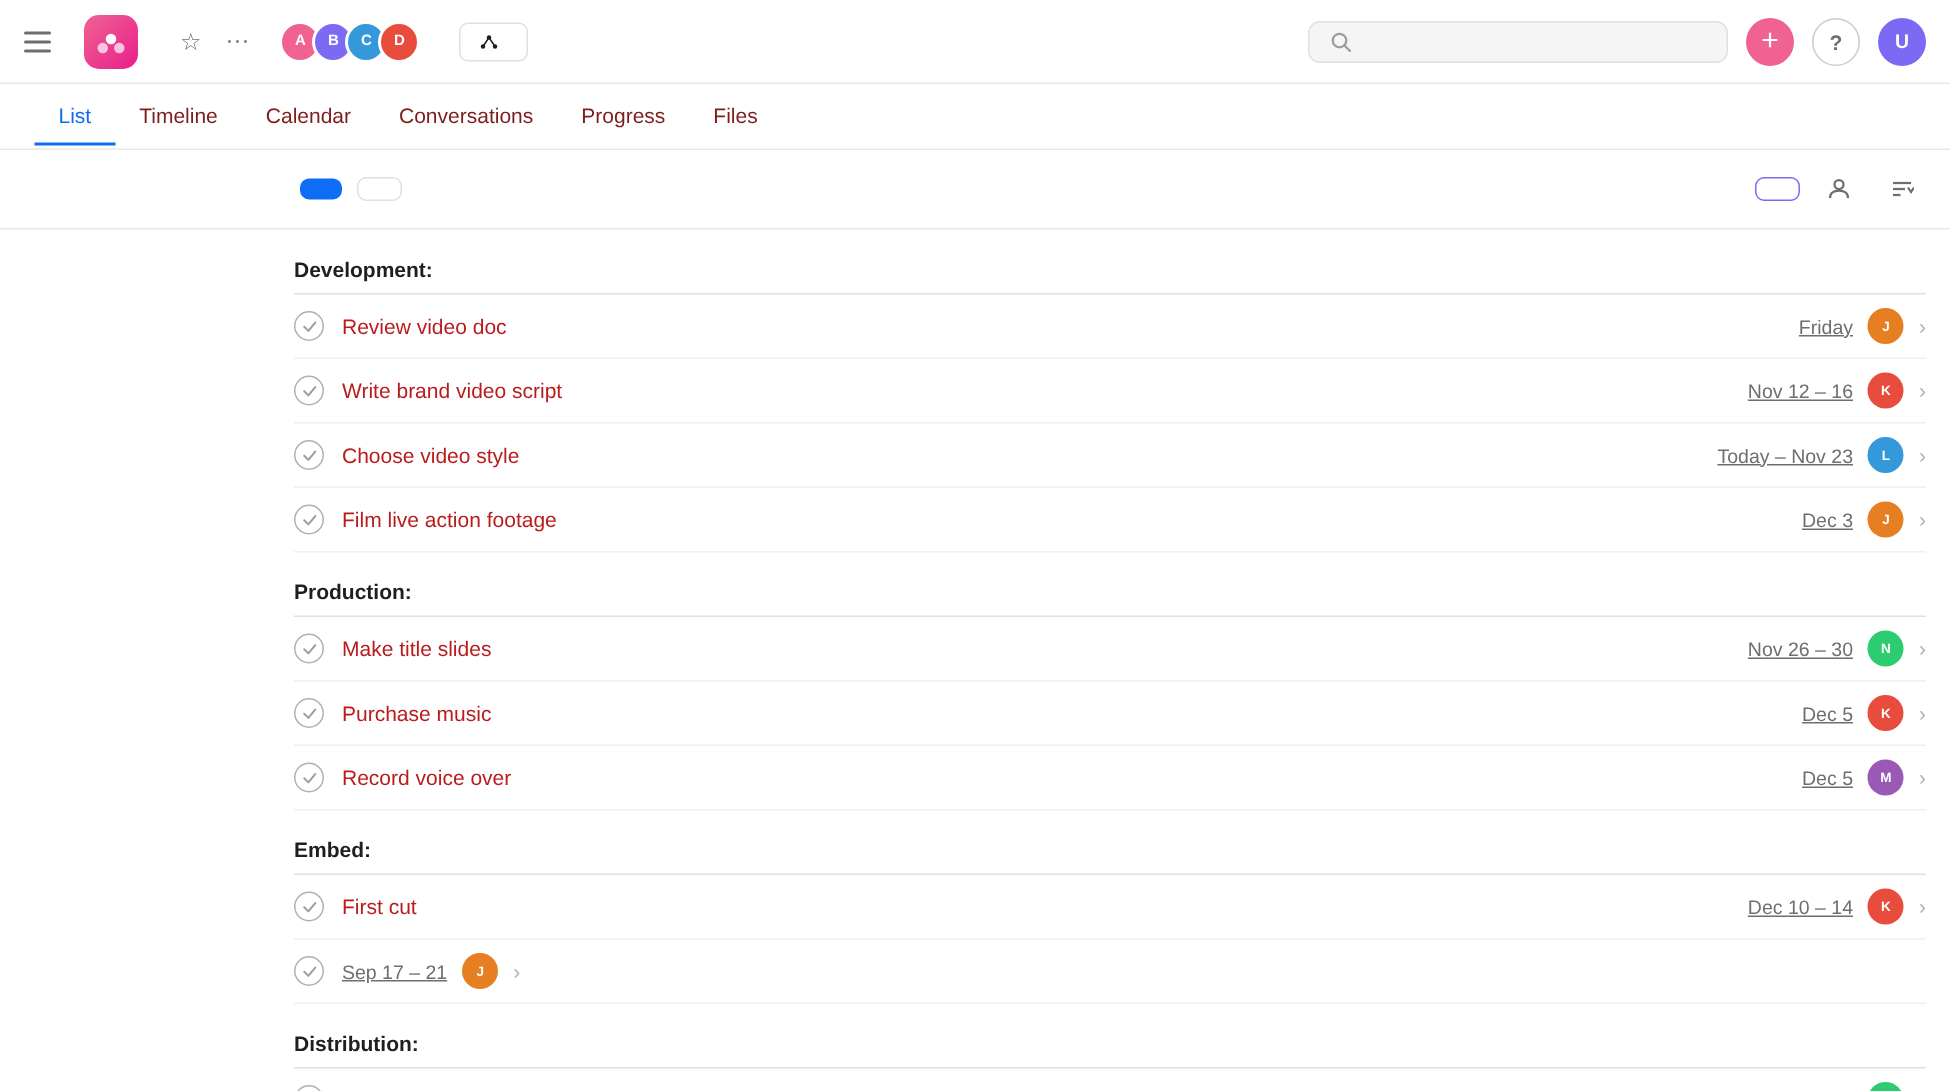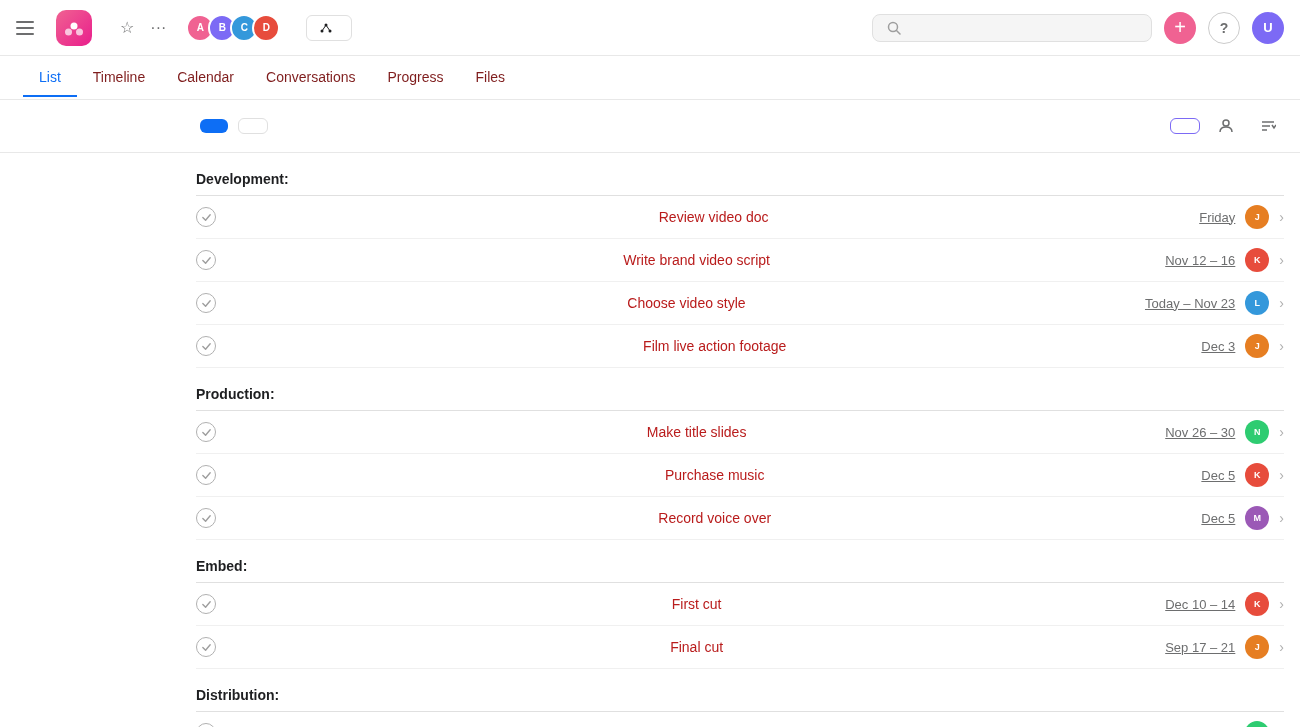--- a/index.html
+++ b/index.html
@@ -33,21 +33,21 @@
     
     .toolbar { display: flex; align-items: center; padding: 10px 16px 10px 200px; border-bottom: 1px solid #e8e8e8; gap: 10px; }
     .add-task-btn { background: #0d6ef5; color: #fff; border: none; border-radius: 6px; padding: 7px 14px; font-size: 14px; font-weight: 500; cursor: pointer; }
     .add-section-btn { background: #fff; color: #1e1f21; border: 1px solid #e0e0e0; border-radius: 6px; padding: 7px 14px; font-size: 14px; cursor: pointer; }
     .add-custom-fields-btn { margin-left: auto; background: #fff; color: #1e1f21; border: 1.5px solid #7c6af5; border-radius: 6px; padding: 7px 14px; font-size: 14px; cursor: pointer; color: #5a4fcf; font-weight: 500; }
     .toolbar-icon-btn { width: 32px; height: 32px; border: none; background: none; cursor: pointer; display: flex; align-items: center; justify-content: center; color: #6d6e6f; border-radius: 4px; }
 
     
     .main { display: flex; height: calc(728px - 56px - 44px - 54px); overflow: hidden; }
     .sidebar-spacer { width: 196px; flex-shrink: 0; }
-    .content { flex: 1; overflow-y: auto; padding: 0 16px 40px 0; text-align: center; }
+    .content { flex: 1; overflow-y: auto; padding: 0 16px 40px 0; }
 
     
     .section-header { padding: 18px 0 8px 0; display: flex; align-items: center; gap: 8px; border-bottom: 1.5px solid #e0e0e0; margin-bottom: 0; }
     .section-title { font-size: 14px; font-weight: 700; color: #1e1f21; }
 
     
     .task-row { display: flex; align-items: center; padding: 9px 0; border-bottom: 1px solid #f0f0f0; }
     .check-icon { width: 20px; height: 20px; border-radius: 50%; border: 1.5px solid #b0b0b0; display: flex; align-items: center; justify-content: center; margin-right: 12px; flex-shrink: 0; }
     .check-icon svg { width: 11px; height: 11px; }
     .task-name { flex: 1; font-size: 14px; color: #b91c1c; }
@@ -241,21 +241,20 @@
         <span class="task-date">Dec 10 – 14</span>
         <div class="task-avatar" style="background: rgb(231, 76, 60);">K</div>
         <span class="task-chevron">›</span>
       </div>
       <div class="task-row">
         <div class="check-icon">
           <svg viewBox="0 0 12 12" fill="none">
             <polyline points="2,6 5,9 10,3" stroke="#9e9e9e" stroke-width="1.5" stroke-linecap="round" stroke-linejoin="round"></polyline>
           </svg>
         </div>
-        <span class="task-name">Final cut</span>
         <span class="task-date">Sep 17 – 21</span>
         <div class="task-avatar" style="background: rgb(230, 126, 34);">J</div>
         <span class="task-chevron">›</span>
       </div>
       <div class="section-header">
         <span class="section-title">Distribution:</span>
       </div>
       <div class="task-row">
         <div class="check-icon"></div>
         <span class="task-name">Embed video on landing page</span>

